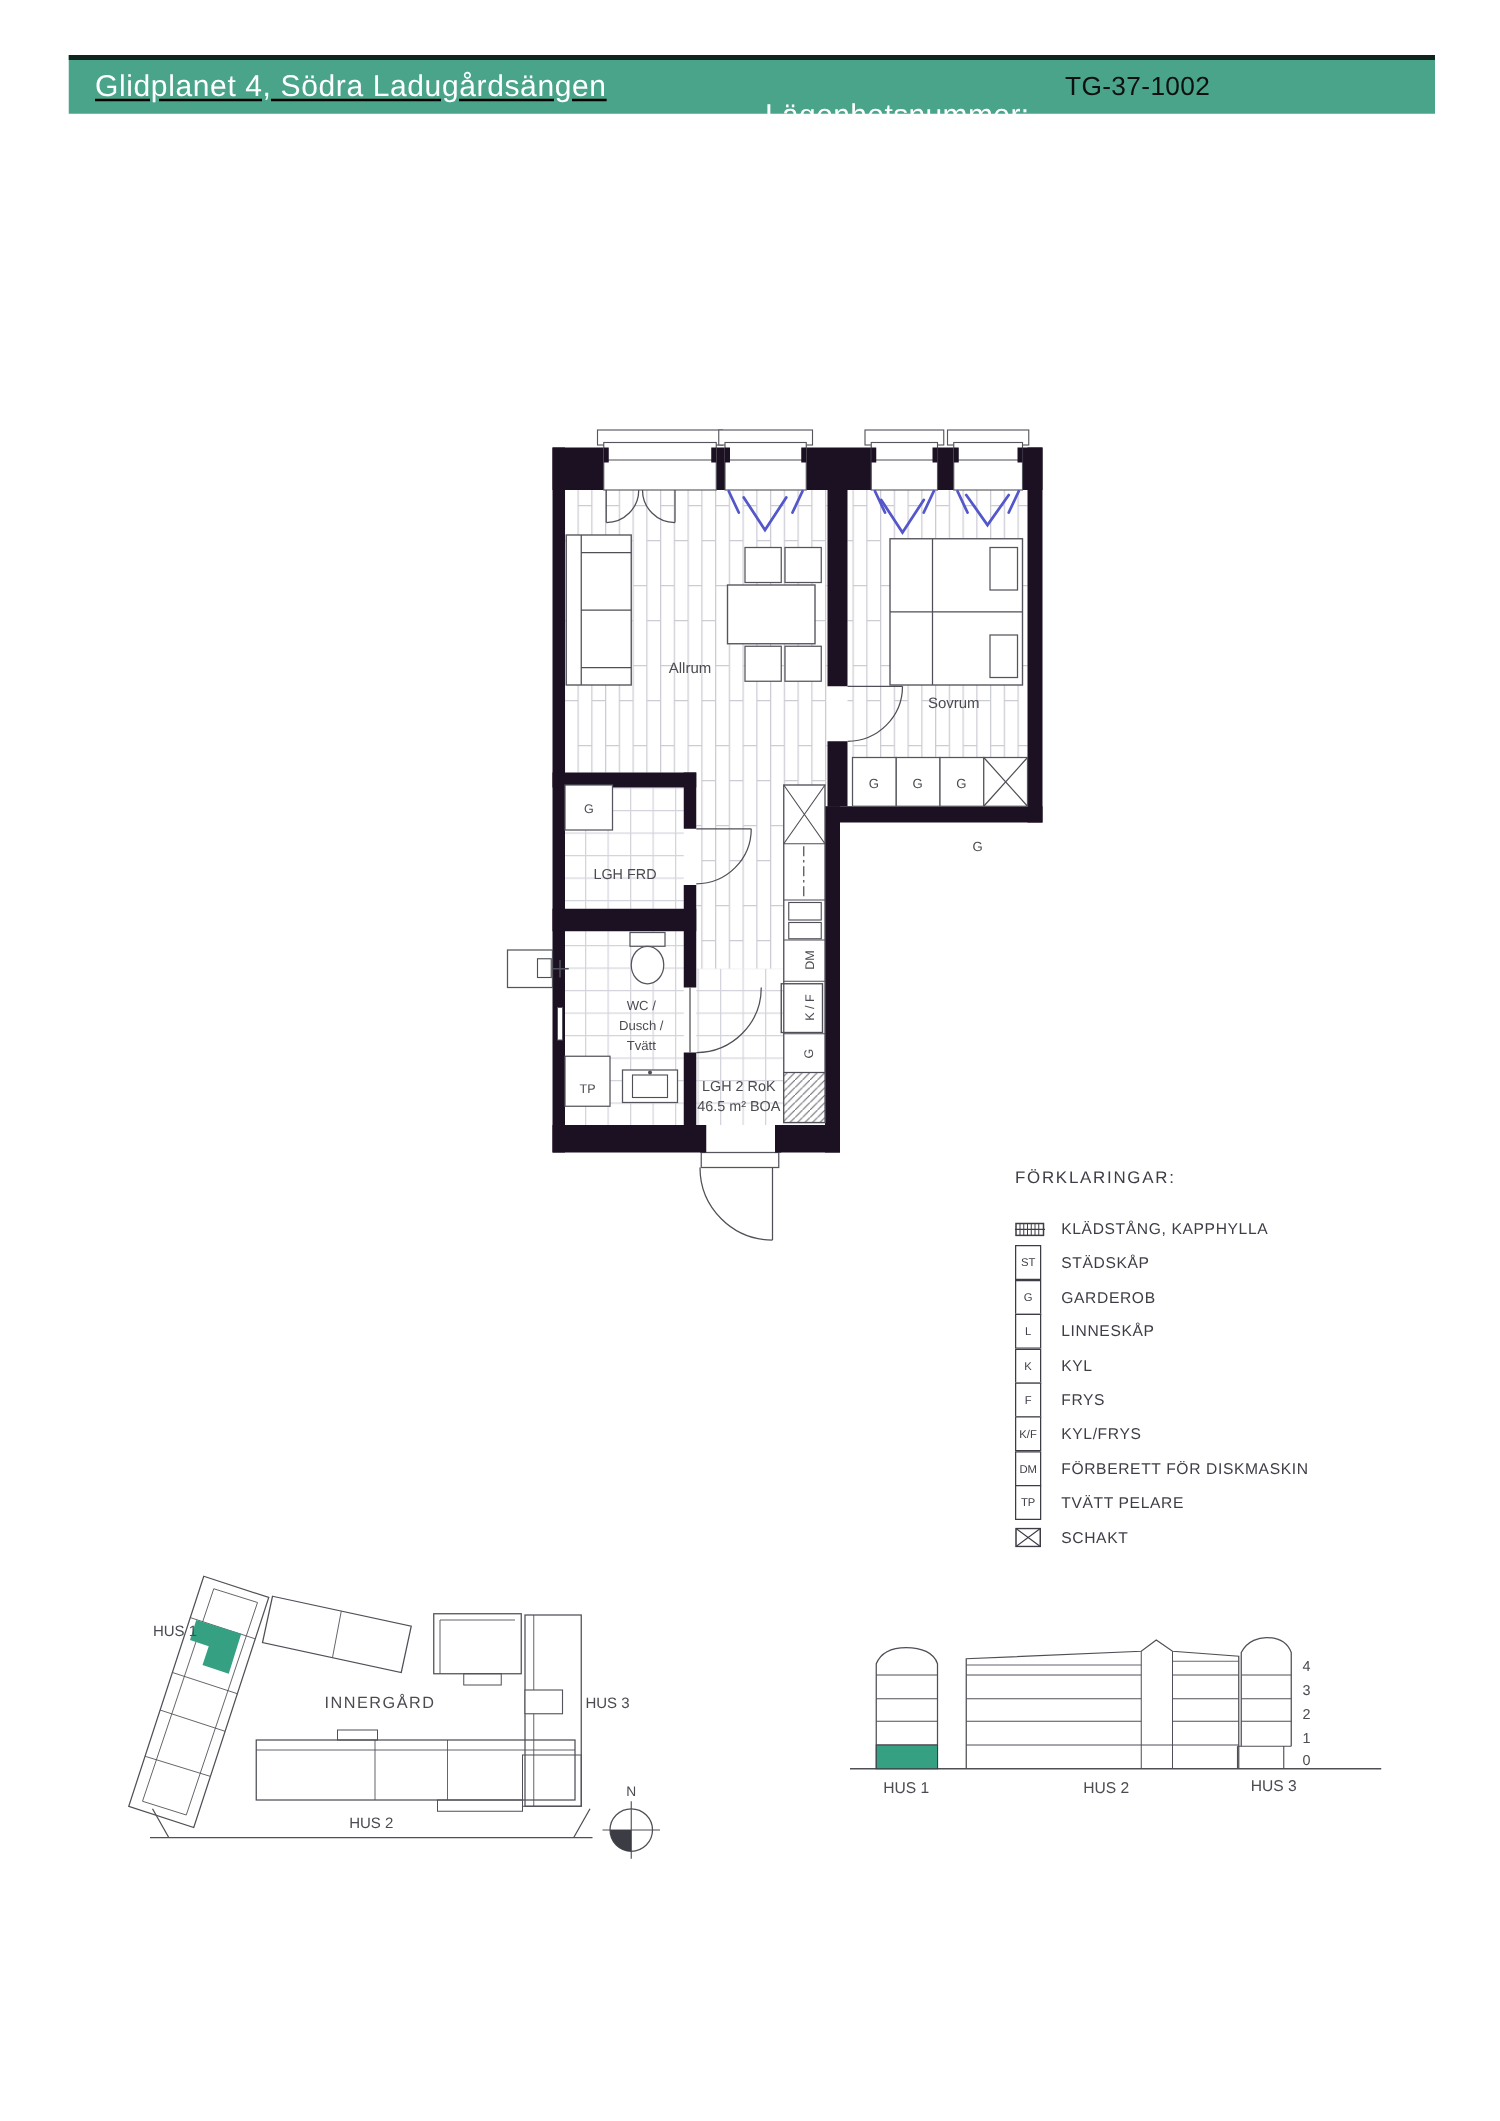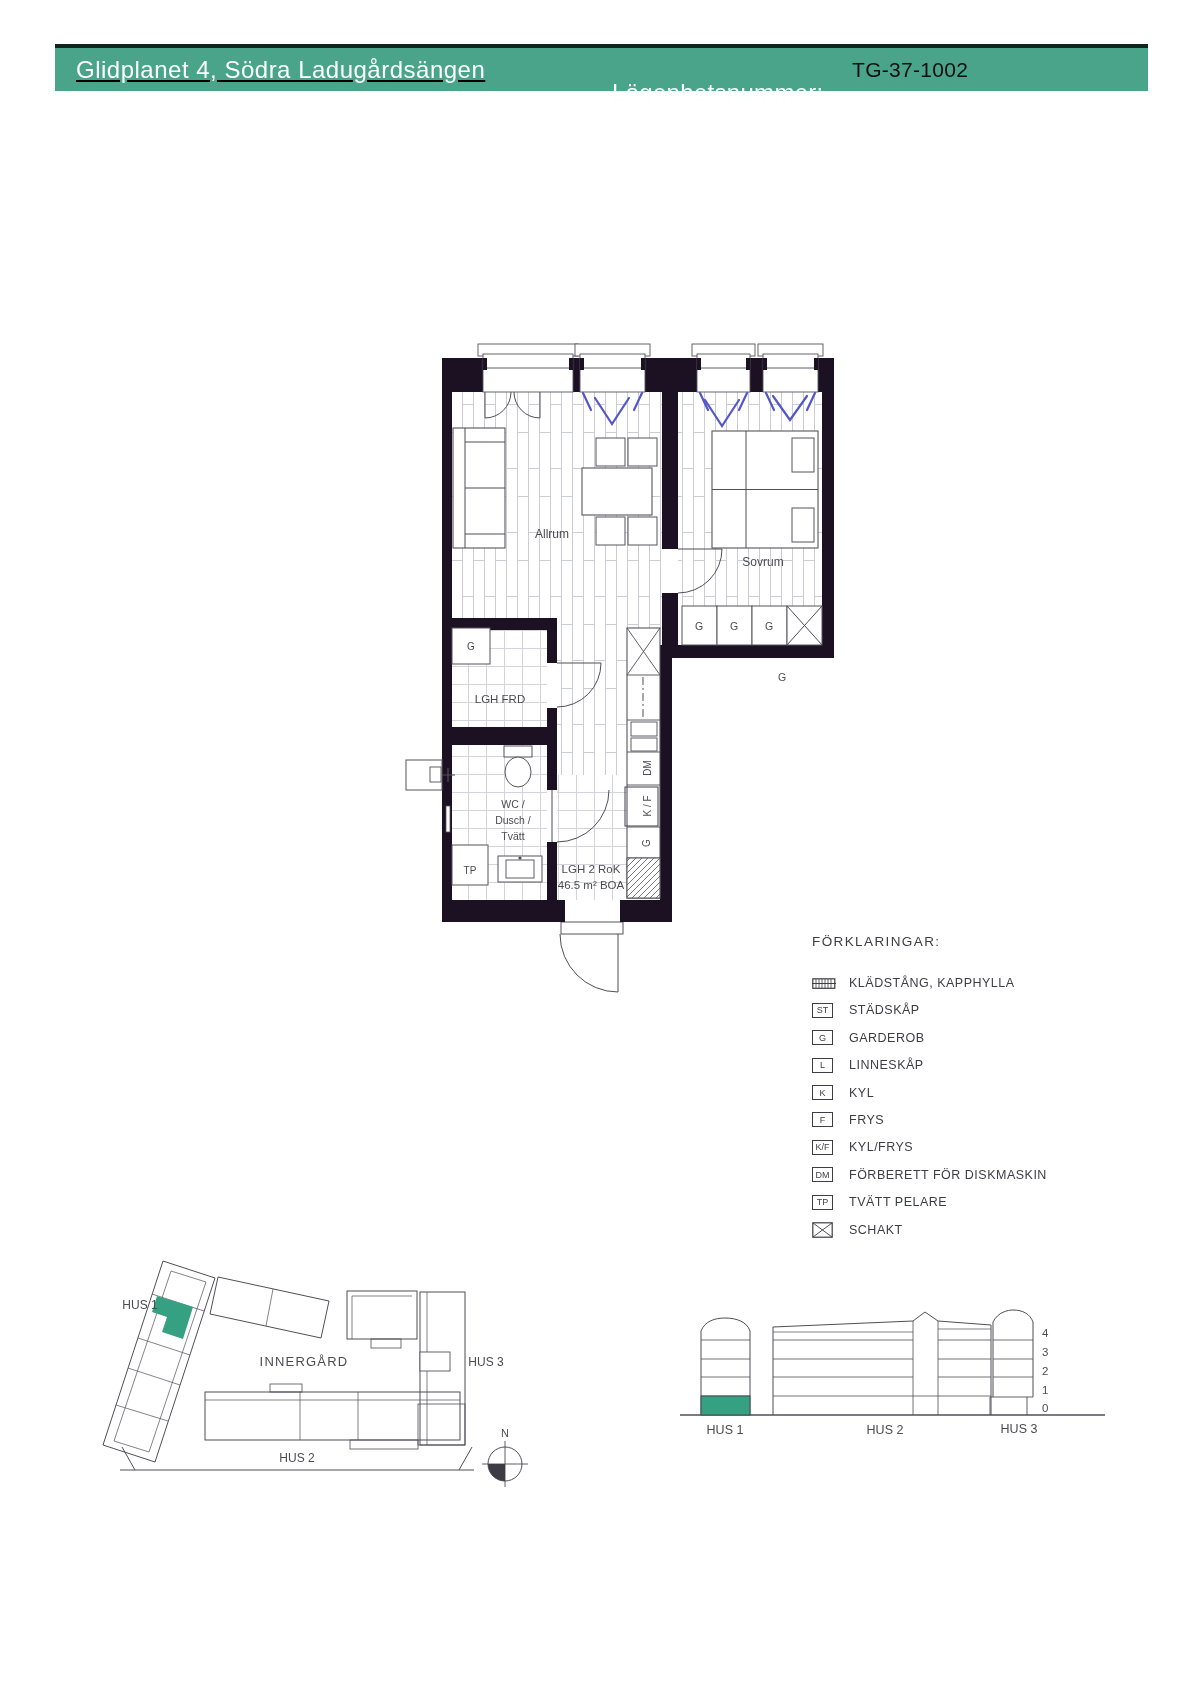--- a/index.html
+++ b/index.html
@@ -18,21 +18,21 @@
   .topbar .title{color:#fdfefe;font-size:24px;letter-spacing:.5px;margin-left:21px;}
   .topbar .aptlabel{position:absolute;left:557px;color:#fdfefe;font-size:24px;letter-spacing:.3px;margin-top:47px;}
   .topbar .aptnum{position:absolute;left:797px;color:#101010;font-size:21px;letter-spacing:.3px;}
 
   
   .legend{position:absolute;left:812px;top:934px;width:330px;color:#3d3d46;}
   .legend .ltitle{font-size:13.5px;letter-spacing:1.4px;color:#3d3d46;margin-bottom:25px;}
   .lrows{display:flex;flex-direction:column;gap:9.4px;}
   .lrow{display:flex;align-items:center;height:18px;}
   .symcell{width:27px;display:flex;align-items:center;}
-  .sym{min-width:21px;height:15px;border:1.3px solid #3d3d46;display:flex;align-items:center;
+  .sym{min-width:21px;height:28px;border:1.3px solid #3d3d46;display:flex;align-items:center;
     justify-content:center;font-size:9px;padding:0 1px;color:#3d3d46;background:#fff;}
   .llabel{margin-left:10px;font-size:12.5px;letter-spacing:.5px;color:#3d3d46;}
 
   
   .footbar{position:absolute;left:55px;top:1542px;width:1093px;height:96px;background:var(--brand-green);}
   .brand{position:absolute;left:112px;top:24px;color:#f4faf7;font-size:22px;line-height:26px;letter-spacing:.3px;}
   .logo{position:absolute;left:33px;top:11px;}
 
   
   svg text{fill:#4b4b52;}

